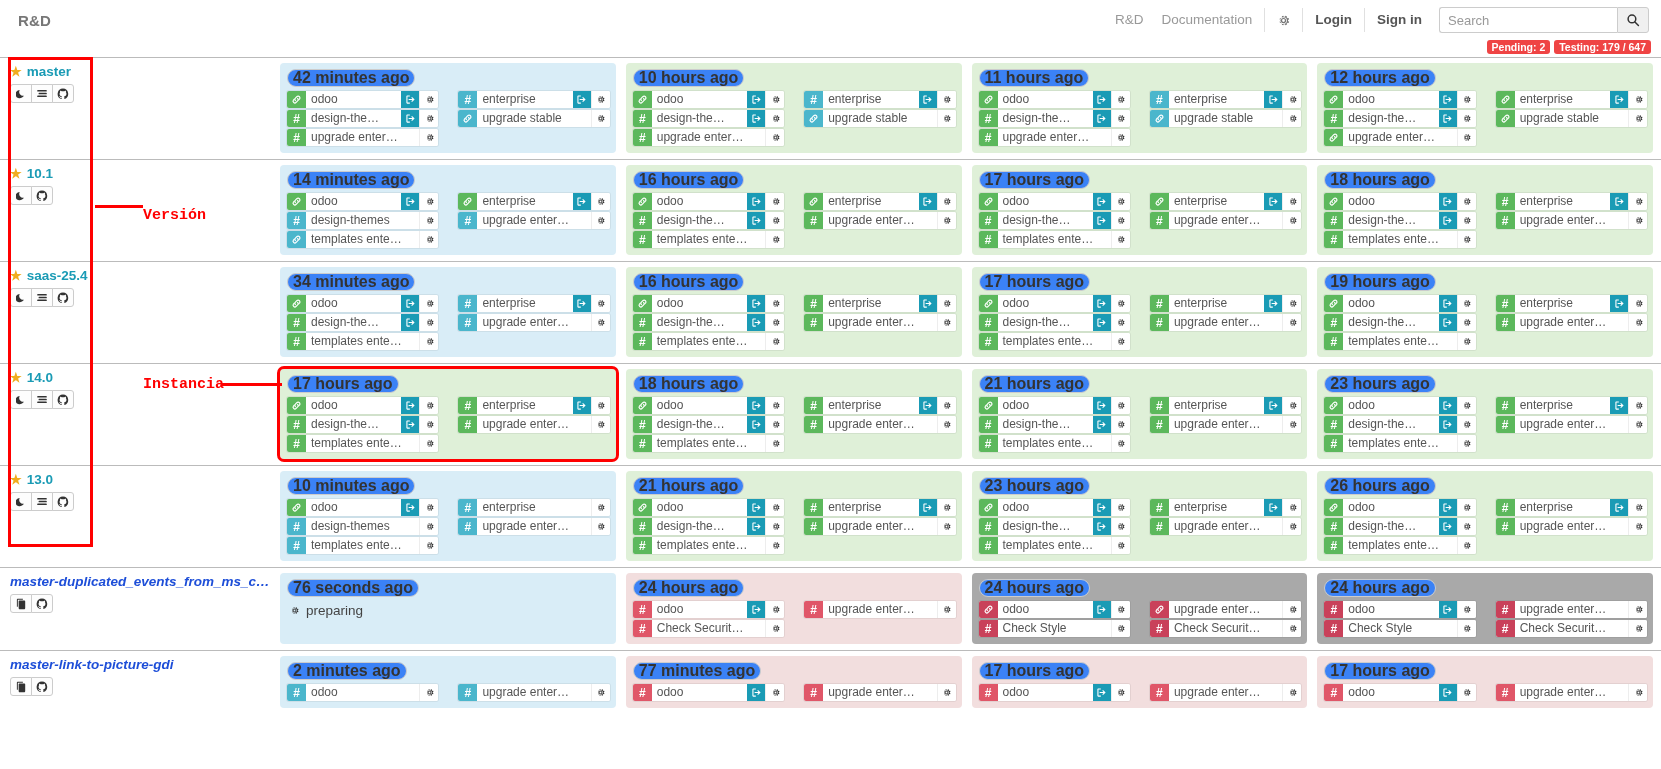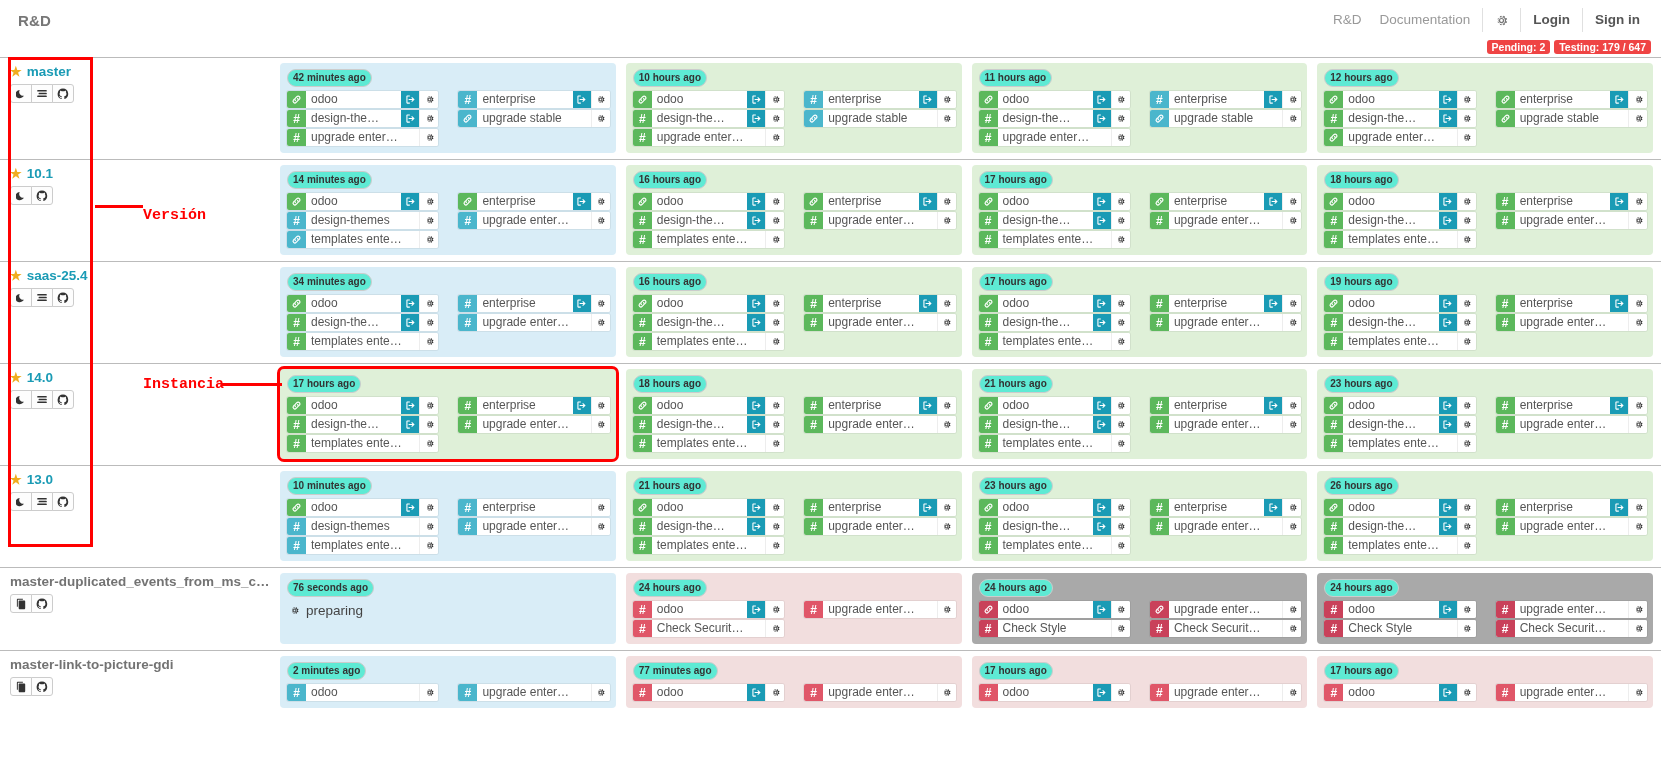--- a/index.html
+++ b/index.html
@@ -122,21 +122,21 @@
     font-size: 13.5px;
     font-weight: bold;
     color: #1a9bb5;
     display: flex;
     align-items: center;
     gap: 5px;
     margin-bottom: 5px;
     white-space: nowrap;
     overflow: hidden;
   }
-  .branch-title.dev { color: #737373; }
+  .branch-title.dev { color: #1d4ed8; font-style: italic; }
   .star { color: #f0ad20; font-size: 13px; }
 
   .btn-group { display: flex; }
   .mini-btn {
     width: 22px; height: 19px;
     border: 1px solid #cccccc;
     background: #fdfdfd;
     display: flex; align-items: center; justify-content: center;
     font-size: 11px;
     color: #333;
@@ -161,24 +161,24 @@
     position: relative;
   }
   .card.blue   { background: #d9edf7; }
   .card.green  { background: #dff0d8; }
   .card.red    { background: #f2dede; }
   .card.gray   { background: #a9a9a9; }
   .card.highlight { outline: 3px solid #ff0000; outline-offset: 0px; }
 
   .ts {
     display: inline-block;
-    background: #5eead4;
+    background: #3b82f6;
     border: 1px solid #cccccc;
     border-radius: 9px;
-    font-size: 10px;
+    font-size: 16px;
     font-weight: bold;
     color: #333;
     padding: 1px 5px 2px 5px;
     line-height: 13px;
     margin-bottom: 4px;
     white-space: nowrap;
   }
 
   .preparing {
     display: flex; align-items: center; gap: 6px;
@@ -290,20 +290,29 @@
     <div class="nav-icon-btn">
       <svg class="ico" width="15" height="15" viewBox="0 0 16 16" fill="#777">
         <path d="M8 5.2a2.8 2.8 0 100 5.6 2.8 2.8 0 000-5.6zm0 4.3a1.5 1.5 0 110-3 1.5 1.5 0 010 3z"></path>
         <path d="M14 9.1l-1.2-.4a4.9 4.9 0 000-1.4l1.2-.4-.5-1.6-1.2.3a4.9 4.9 0 00-1-1l.3-1.2-1.6-.5-.4 1.2a4.9 4.9 0 00-1.4 0L7.8 2.9l-1.6.5.3 1.2a4.9 4.9 0 00-1 1l-1.2-.3-.5 1.6 1.2.4a4.9 4.9 0 000 1.4l-1.2.4.5 1.6 1.2-.3a4.9 4.9 0 001 1l-.3 1.2 1.6.5.4-1.2a4.9 4.9 0 001.4 0l.4 1.2 1.6-.5-.3-1.2a4.9 4.9 0 001-1l1.2.3.5-1.6zM8 11.6A3.6 3.6 0 1111.6 8 3.6 3.6 0 018 11.6z"></path>
       </svg>
     </div>
     <div class="nav-sep"></div>
     <a class="nav-link bold">Login</a>
     <div class="nav-sep"></div>
     <a class="nav-link bold">Sign in</a>
+    <div class="searchbox">
+      <input type="text" placeholder="Search" style="">
+      <div class="search-btn">
+        <svg class="ico" width="14" height="14" viewBox="0 0 16 16" fill="none" stroke="#333" stroke-width="1.7">
+          <circle cx="6.8" cy="6.8" r="4.4"></circle>
+            <line x1="10.2" y1="10.2" x2="14.2" y2="14.2" stroke-linecap="round"></line>
+        </svg>
+      </div>
+    </div>
   </div>
 </div>
 
 <div class="status-row">
   <span class="badge">Pending: 2</span>
   <span class="badge">Testing: 179 / 647</span>
 </div>
 
 <div class="grid" id="grid">
     <div class="row">

